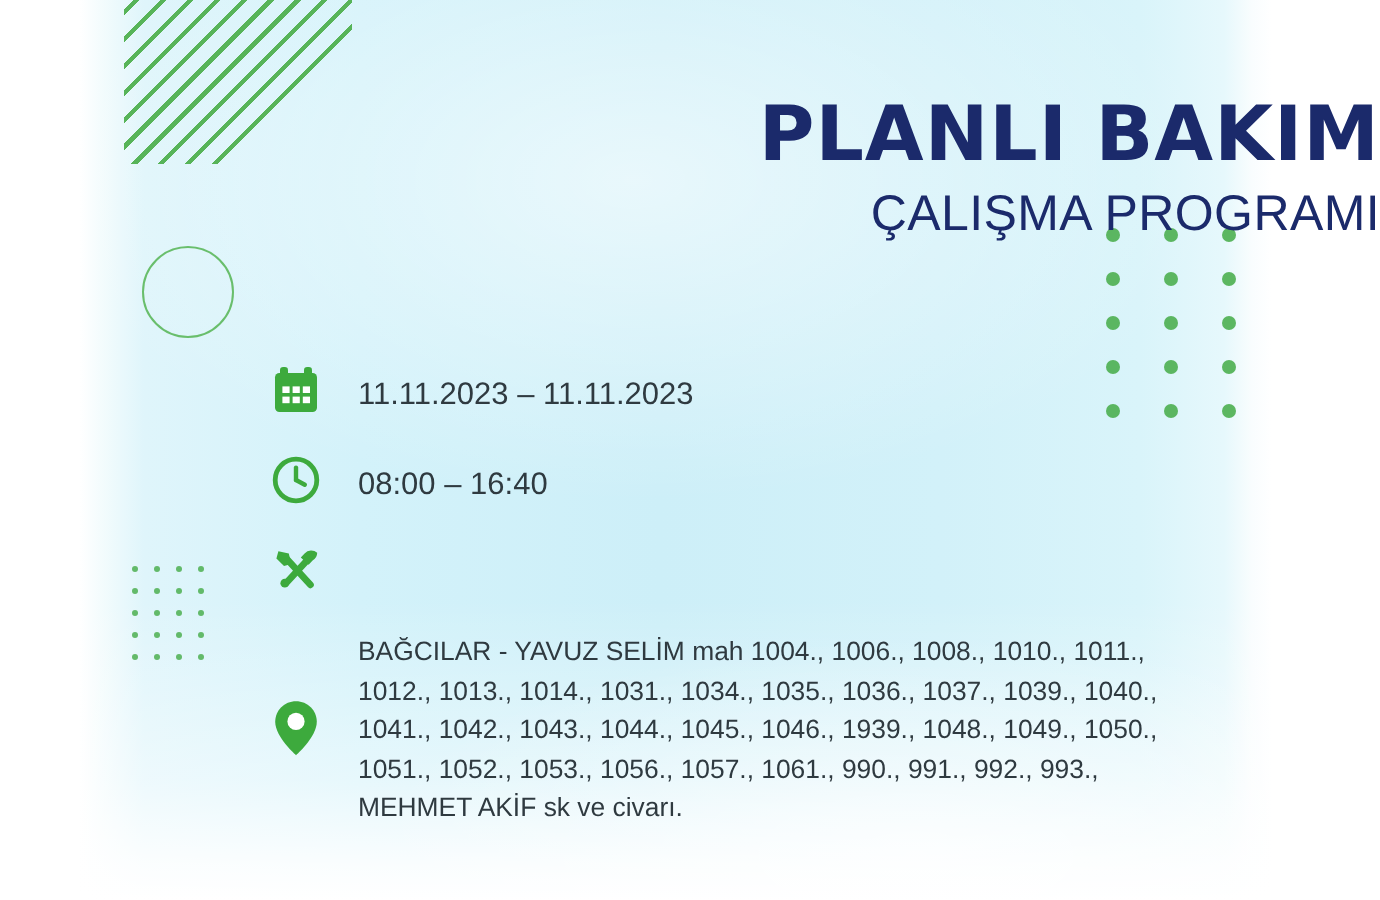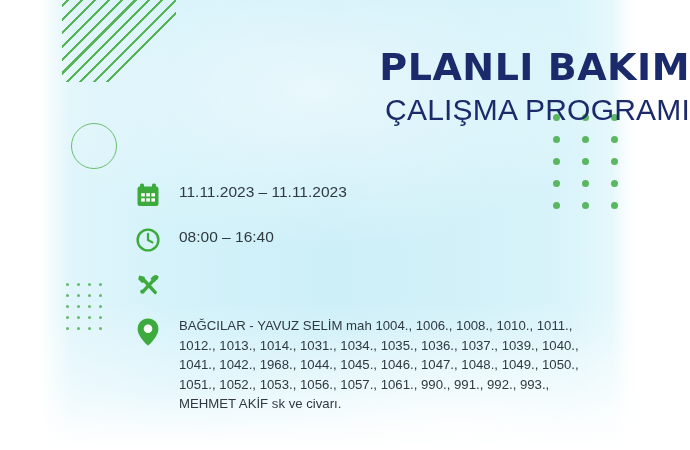--- a/index.html
+++ b/index.html
@@ -121,38 +121,38 @@
   .title-main {
     font-size: 38px;
     font-weight: bold;
     letter-spacing: 0.5px;
     color: #1b2a6b;
     line-height: 1.0;
     font-family: "DejaVu Sans", sans-serif;
   }
   .title-sub {
     margin-top: 9px;
-    font-size: 30px;
+    font-size: 25px;
     font-weight: normal;
     letter-spacing: 0.2px;
     color: #1b2a6b;
     line-height: 1.0;
     font-family: "Liberation Sans", sans-serif;
   }
 
   
   .info-list {
     position: absolute;
     left: 131px;
     top: 178px;
     width: 460px;
   }
   .info-row {
     display: flex;
-    align-items: flex-start;
+    align-items: center;
     margin-bottom: 11px;
   }
   .info-row .ico {
     flex: 0 0 34px;
     width: 34px;
     height: 34px;
     display: flex;
     align-items: center;
     justify-content: center;
   }
@@ -280,17 +280,17 @@
       </span>
     </div>
 
     <div class="info-row row-addr">
       <span class="ico">
         <svg width="26" height="30" viewBox="0 0 26 30" aria-hidden="true">
           <path d="M13 1.6 C7.2 1.6 2.6 6.2 2.6 11.9 C2.6 19.6 13 28.6 13 28.6 C13 28.6 23.4 19.6 23.4 11.9 C23.4 6.2 18.8 1.6 13 1.6 Z" fill="#3daa3d"></path>
           <circle cx="13" cy="11.7" r="4.3" fill="#ffffff"></circle>
         </svg>
       </span>
-      <span class="txt">BAĞCILAR - YAVUZ SELİM mah 1004., 1006., 1008., 1010., 1011., 1012., 1013., 1014., 1031., 1034., 1035., 1036., 1037., 1039., 1040., 1041., 1042., 1968., 1044., 1045., 1046., 1047., 1048., 1049., 1050., 1051., 1052., 1053., 1056., 1057., 1061., 990., 991., 992., 993., MEHMET AKİF sk ve civarı.</span>
+      <span class="txt">BAĞCILAR - YAVUZ SELİM mah 1004., 1006., 1008., 1010., 1011., 1012., 1013., 1014., 1031., 1034., 1035., 1036., 1037., 1039., 1040., 1041., 1042., 1043., 1044., 1045., 1046., 1939., 1048., 1049., 1050., 1051., 1052., 1053., 1056., 1057., 1061., 990., 991., 992., 993., MEHMET AKİF sk ve civarı.</span>
     </div>
 
   </div>
 </div>
 
 </body></html>

